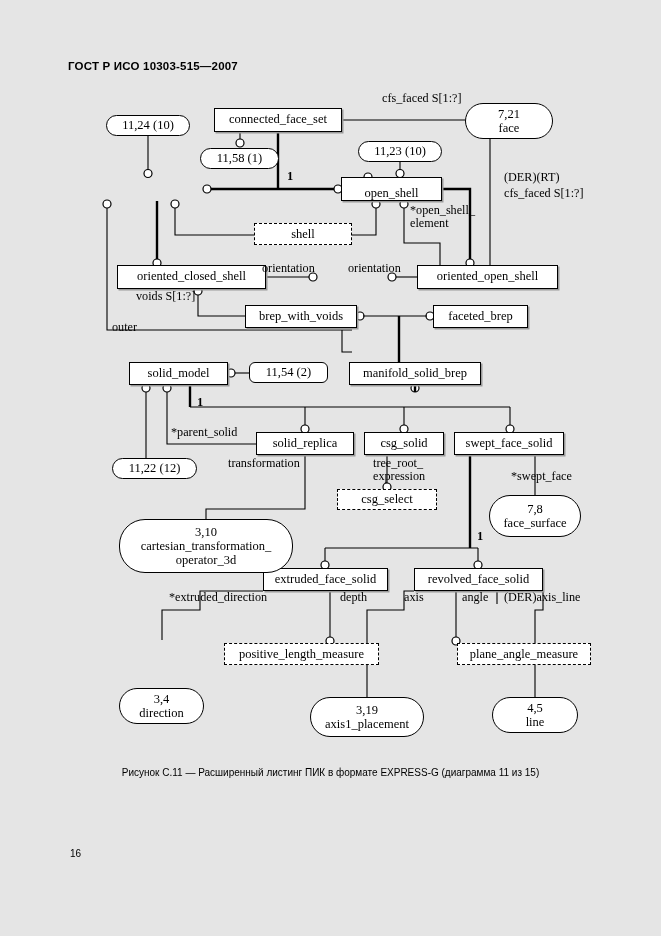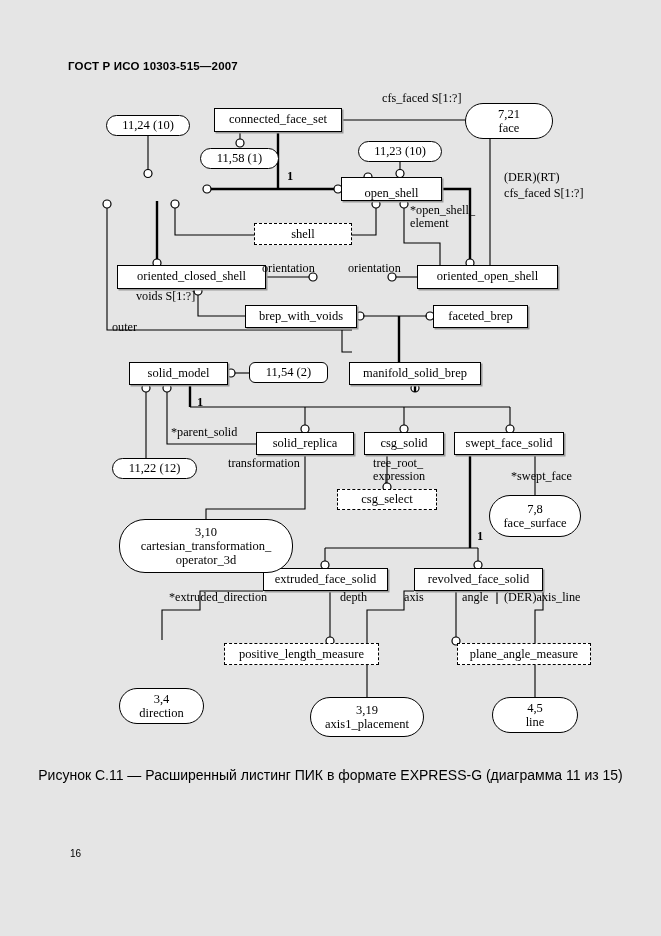--- a/index.html
+++ b/index.html
@@ -1,21 +1,21 @@
 <!DOCTYPE html>
 <html><head>
 <meta charset="utf-8">
 <style>
   html,body{margin:0;padding:0;background:#ffffff;}
   body{width:661px;height:936px;position:relative;font-family:"Liberation Serif",serif;color:#000;}
   #page{position:relative;width:661px;height:936px;overflow:hidden;background:#e5e5e5;}
 
   .hdr{position:absolute;left:68px;top:60px;font-family:"Liberation Sans",sans-serif;font-size:11.5px;font-weight:bold;letter-spacing:.2px;}
   .pgnum{position:absolute;left:70px;top:848px;font-family:"Liberation Sans",sans-serif;font-size:10px;}
-  .caption{position:absolute;left:0;top:767px;width:661px;text-align:center;font-family:"Liberation Sans",sans-serif;font-size:14px;}
+  .caption{position:absolute;left:0;top:767px;width:661px;text-align:center;font-family:"Liberation Sans",sans-serif;font-size:10px;}
 
   #diagram{position:absolute;left:0;top:0;width:661px;height:760px;}
 
   
   .ent{position:absolute;border:1.2px solid #000;background:#fff;box-sizing:border-box;
        display:flex;align-items:center;justify-content:center;font-size:12.5px;line-height:1.05;
        box-shadow:1.5px 1.5px 0 #9a9a9a;}
   
   .sel{position:absolute;border:1.4px dashed #000;background:#fff;box-sizing:border-box;
        display:flex;align-items:center;justify-content:center;font-size:12.5px;}

